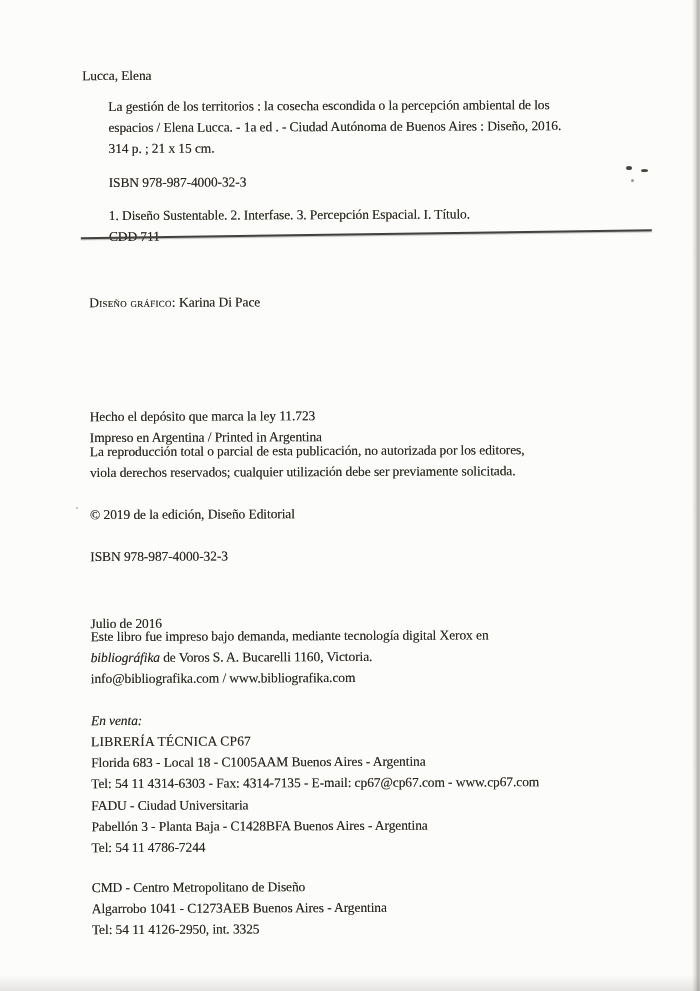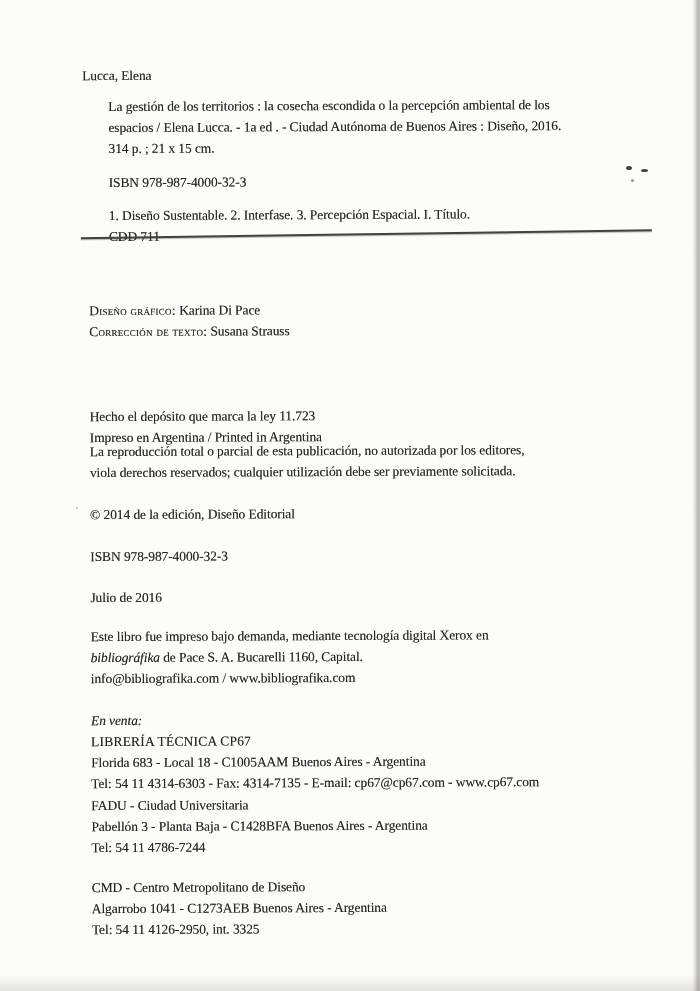--- a/index.html
+++ b/index.html
@@ -62,50 +62,49 @@
         <div class="ln">ISBN 978-987-4000-32-3</div>
       </div>
       <div class="indent" style="margin-top:12px;">
         <div class="ln">1. Diseño Sustentable. 2. Interfase. 3. Percepción Espacial. I. Título.</div>
         <div class="ln">CDD 711</div>
       </div>
     </div>
 
     <div class="rule"></div>
 
-    <div class="sec" style="top:299px;">
+    <div class="sec" style="top:291px;">
       <div class="ln"><span class="sc-label">Diseño gráfico:</span> <span>Karina Di Pace</span></div>
-      <div class="ln"><span class="sc-label">Corrección de texto:</span> <span>Susana Strauss</span></div>
     </div>
 
     <div class="sec" style="top:405px;">
       <div class="ln">Hecho el depósito que marca la ley 11.723</div>
       <div class="ln">Impreso en Argentina / Printed in Argentina</div>
     </div>
 
     <div class="sec" style="top:440px;">
       <div class="ln">La reproducción total o parcial de esta publicación, no autorizada por los editores,</div>
       <div class="ln">viola derechos reservados; cualquier utilización debe ser previamente solicitada.</div>
     </div>
 
     <div class="sec" style="top:503px;">
-      <div class="ln">© 2014 de la edición, Diseño Editorial</div>
+      <div class="ln">© 2019 de la edición, Diseño Editorial</div>
     </div>
 
     <div class="sec" style="top:545px;">
       <div class="ln">ISBN 978-987-4000-32-3</div>
     </div>
 
-    <div class="sec" style="top:586px;">
+    <div class="sec" style="top:612px;">
       <div class="ln">Julio de 2016</div>
     </div>
 
     <div class="sec" style="top:625px;">
       <div class="ln">Este libro fue impreso bajo demanda, mediante tecnología digital Xerox en</div>
-      <div class="ln"><span class="it">bibliográfika</span><span> de Pace S. A. Bucarelli 1160, Capital.</span></div>
+      <div class="ln"><span class="it">bibliográfika</span><span> de Voros S. A. Bucarelli 1160, Victoria.</span></div>
       <div class="ln">info@bibliografika.com / www.bibliografika.com</div>
     </div>
 
     <div class="sec" style="top:709px;">
       <div class="ln it">En venta:</div>
       <div class="ln caps">LIBRERÍA TÉCNICA CP67</div>
       <div class="ln">Florida 683 - Local 18 - C1005AAM Buenos Aires - Argentina</div>
       <div class="ln">Tel: 54 11 4314-6303 - Fax: 4314-7135 - E-mail: cp67@cp67.com - www.cp67.com</div>
     </div>
 

